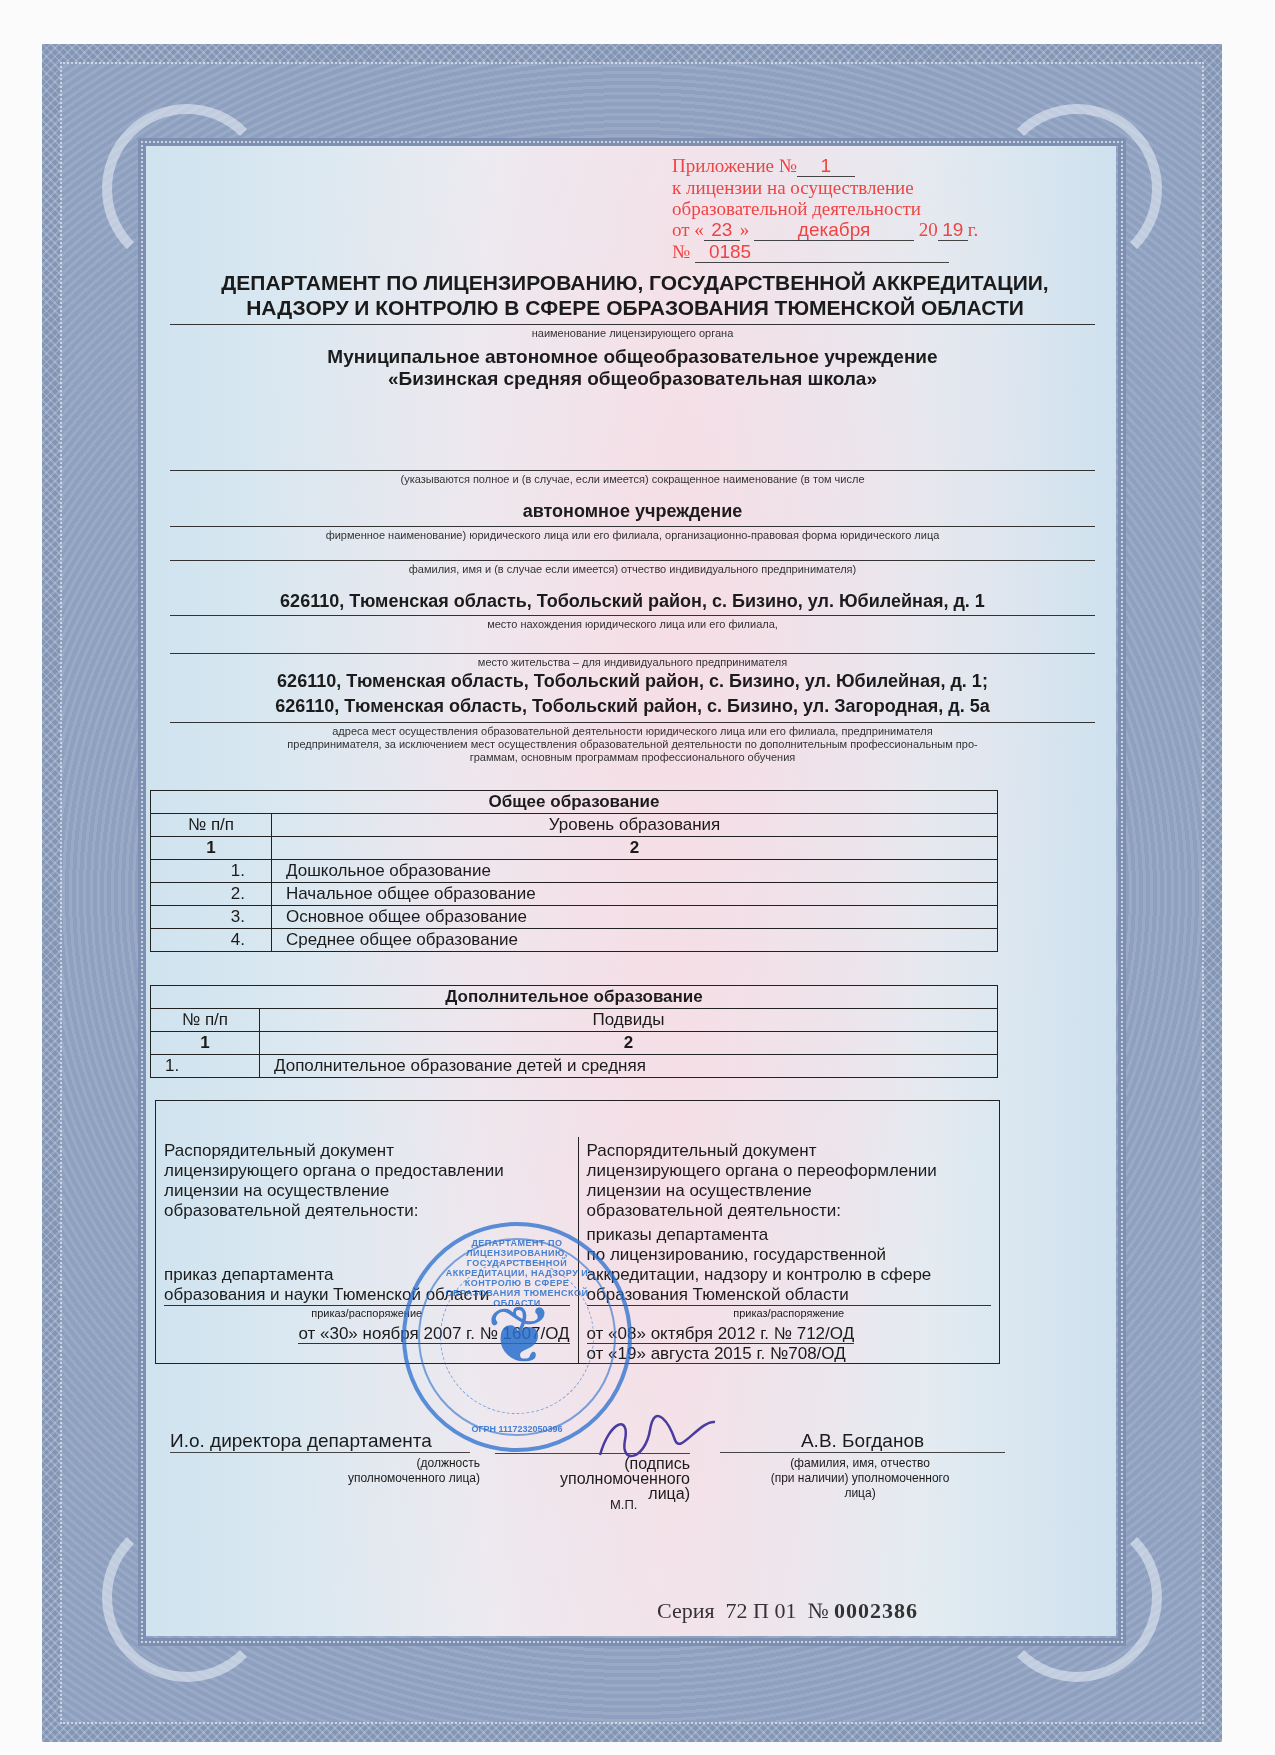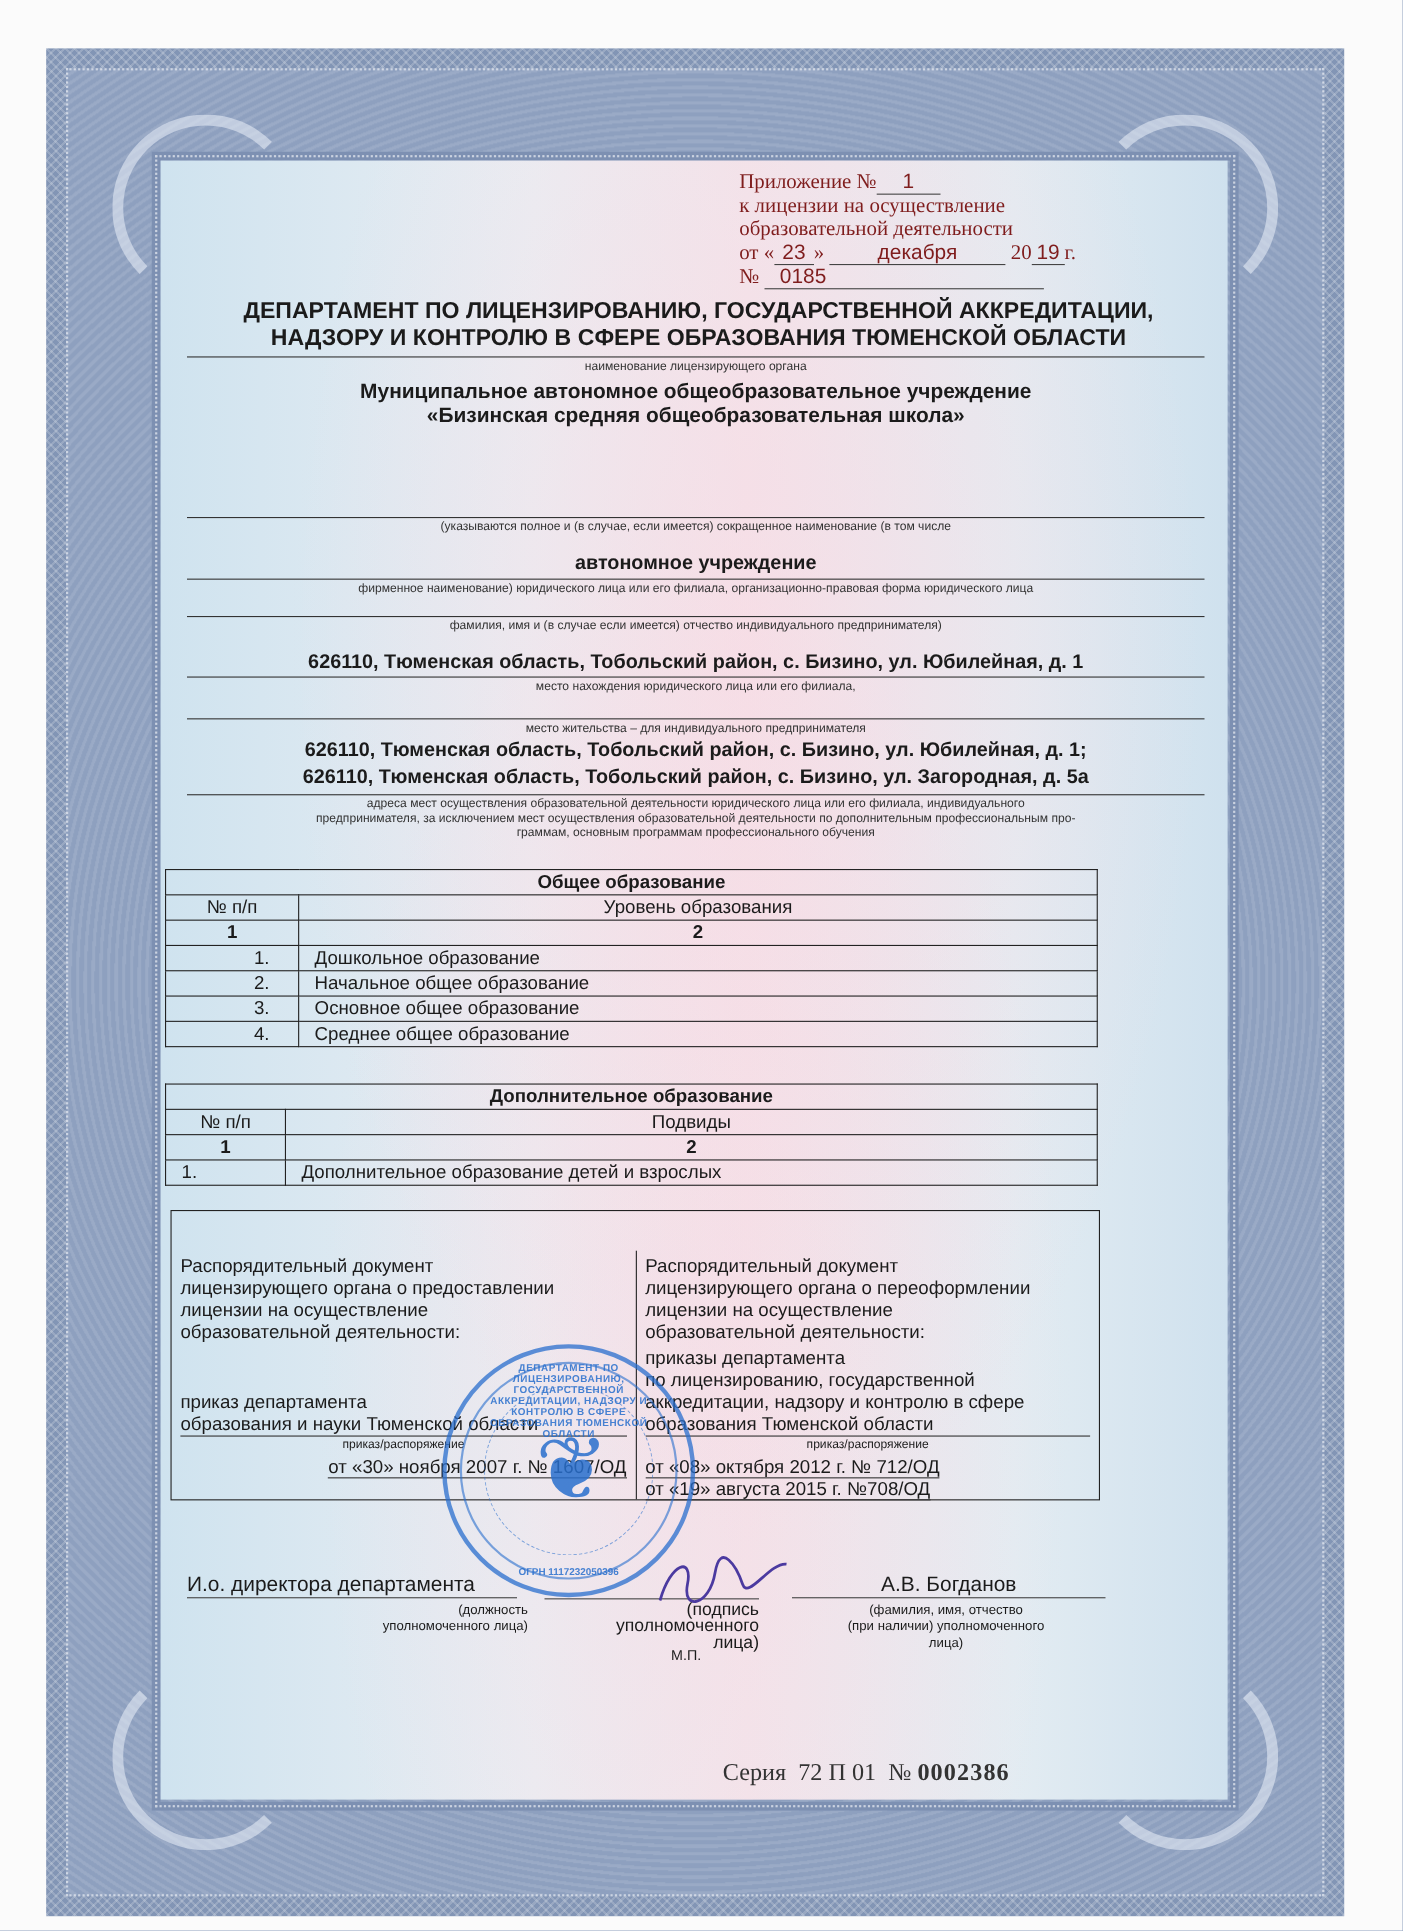--- a/index.html
+++ b/index.html
@@ -37,21 +37,21 @@
       radial-gradient(ellipse at 50% 75%, rgba(250,215,225,0.45), transparent 50%),
       linear-gradient(90deg, #cfe3ef 0%, #e9eef3 35%, #f1e6ec 55%, #e3ecf2 80%, #cfe1ee 100%);
   }
   .swirl {
     position: absolute; width: 150px; height: 150px; border-radius: 50%;
     border: 10px solid rgba(235,240,250,0.55);
     border-right-color: transparent; border-bottom-color: transparent;
   }
   .abs { position: absolute; }
   .serif { font-family: "Liberation Serif", serif; }
-  .annex { left: 672px; top: 155px; font-size: 19px; line-height: 21px; color: #7f1d1d; }
+  .annex { left: 672px; top: 155px; font-size: 19px; line-height: 21px; color: #ef4444; }
   .annex .fill { font-family: "Liberation Sans", sans-serif; font-size: 19px; border-bottom: 1px solid #444; display: inline-block; text-align: center; }
   .h-org { left: 150px; width: 970px; top: 270px; text-align: center; font-weight: bold; font-size: 21px; line-height: 25px; }
   .rule { position: absolute; left: 170px; width: 925px; height: 0; border-top: 1px solid #333; }
   .cap { position: absolute; left: 170px; width: 925px; text-align: center; font-size: 11px; color: #333; line-height: 13px; }
   .name { left: 170px; width: 925px; top: 346px; text-align: center; font-weight: bold; font-size: 19px; line-height: 22px; }
   .bold-line { position: absolute; left: 170px; width: 925px; text-align: center; font-weight: bold; font-size: 18px; line-height: 22px; }
   table.t { position: absolute; left: 150px; width: 848px; border-collapse: collapse; font-size: 17px; }
   table.t td { border: 1px solid #222; padding: 0 14px; height: 22px; line-height: 20px; }
   table.t .c1 { width: 80px; text-align: center; }
   table.t .head { text-align: center; font-weight: bold; }
@@ -120,21 +120,21 @@
 
 <div class="bold-line" style="top:590px;">626110, Тюменская область, Тобольский район, с. Бизино, ул. Юбилейная, д. 1</div>
 <div class="rule" style="top:615px;"></div>
 <div class="cap" style="top:618px;">место нахождения юридического лица или его филиала,</div>
 <div class="rule" style="top:653px;"></div>
 <div class="cap" style="top:656px;">место жительства – для индивидуального предпринимателя</div>
 
 <div class="bold-line" style="top:670px;">626110, Тюменская область, Тобольский район, с. Бизино, ул. Юбилейная, д. 1;</div>
 <div class="bold-line" style="top:695px;">626110, Тюменская область, Тобольский район, с. Бизино, ул. Загородная, д. 5а</div>
 <div class="rule" style="top:722px;"></div>
-<div class="cap" style="top:725px;">адреса мест осуществления образовательной деятельности юридического лица или его филиала, индивидуального</div>
+<div class="cap" style="top:725px;">адреса мест осуществления образовательной деятельности юридического лица или его филиала, предпринимателя</div>
 <div class="cap" style="top:738px;">предпринимателя, за исключением мест осуществления образовательной деятельности по дополнительным профессиональным про-</div>
 <div class="cap" style="top:751px;">граммам, основным программам профессионального обучения</div>
 
 <table class="t" style="top:790px;">
   <tbody>
       <tr>
         <td colspan="2" class="head">Общее образование</td>
       </tr>
   <tr>
         <td class="c1">№ п/п</td>
@@ -171,21 +171,21 @@
   <tr>
         <td class="c1">№ п/п</td>
         <td class="ctr">Подвиды</td>
       </tr>
   <tr>
         <td class="c1" style="font-weight:bold;">1</td>
         <td class="ctr" style="font-weight:bold;">2</td>
       </tr>
   <tr>
         <td class="c1" style="text-align:left;">1.</td>
-        <td>Дополнительное образование детей и взрослых</td>
+        <td>Дополнительное образование детей и средняя</td>
       </tr>
 </tbody>
   </table>
 
 <div class="docs" style="top:1100px;">
   <div class="doc-col">
     <div>Распорядительный документ</div>
     <div>лицензирующего органа о предоставлении</div>
     <div>лицензии на осуществление</div>
     <div>образовательной деятельности:</div>

